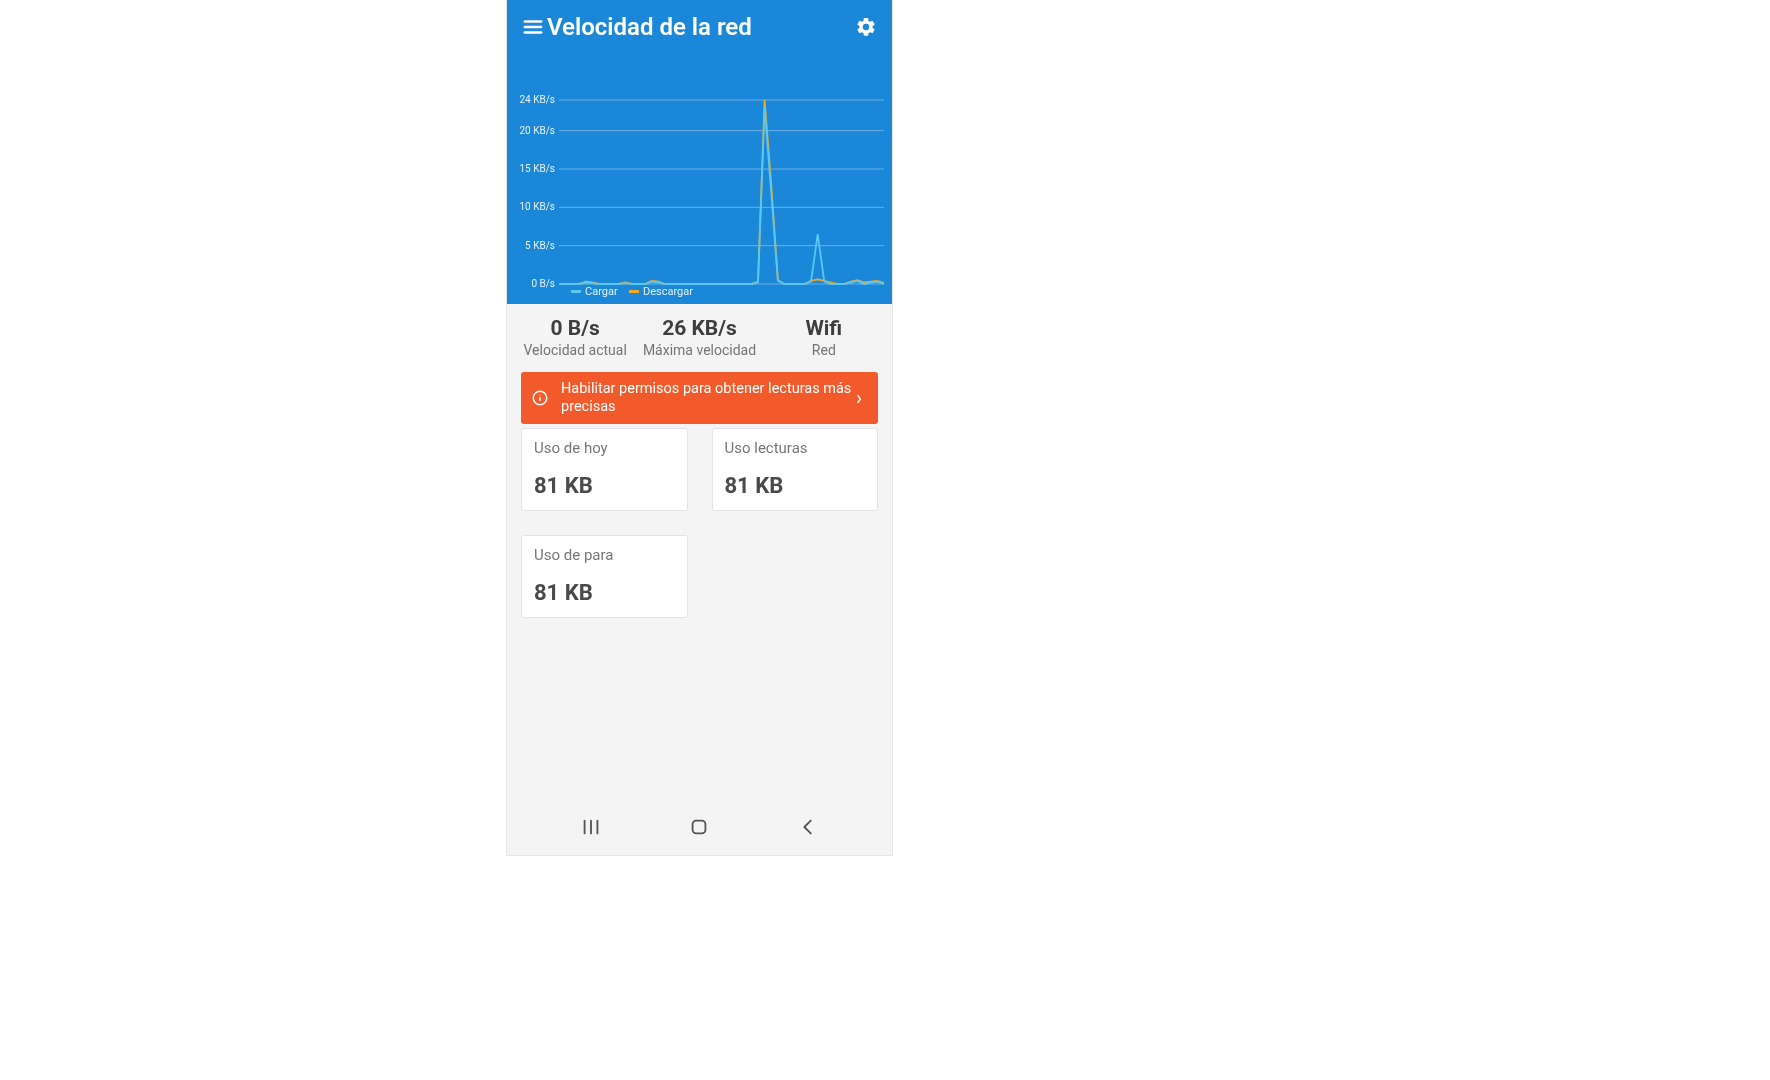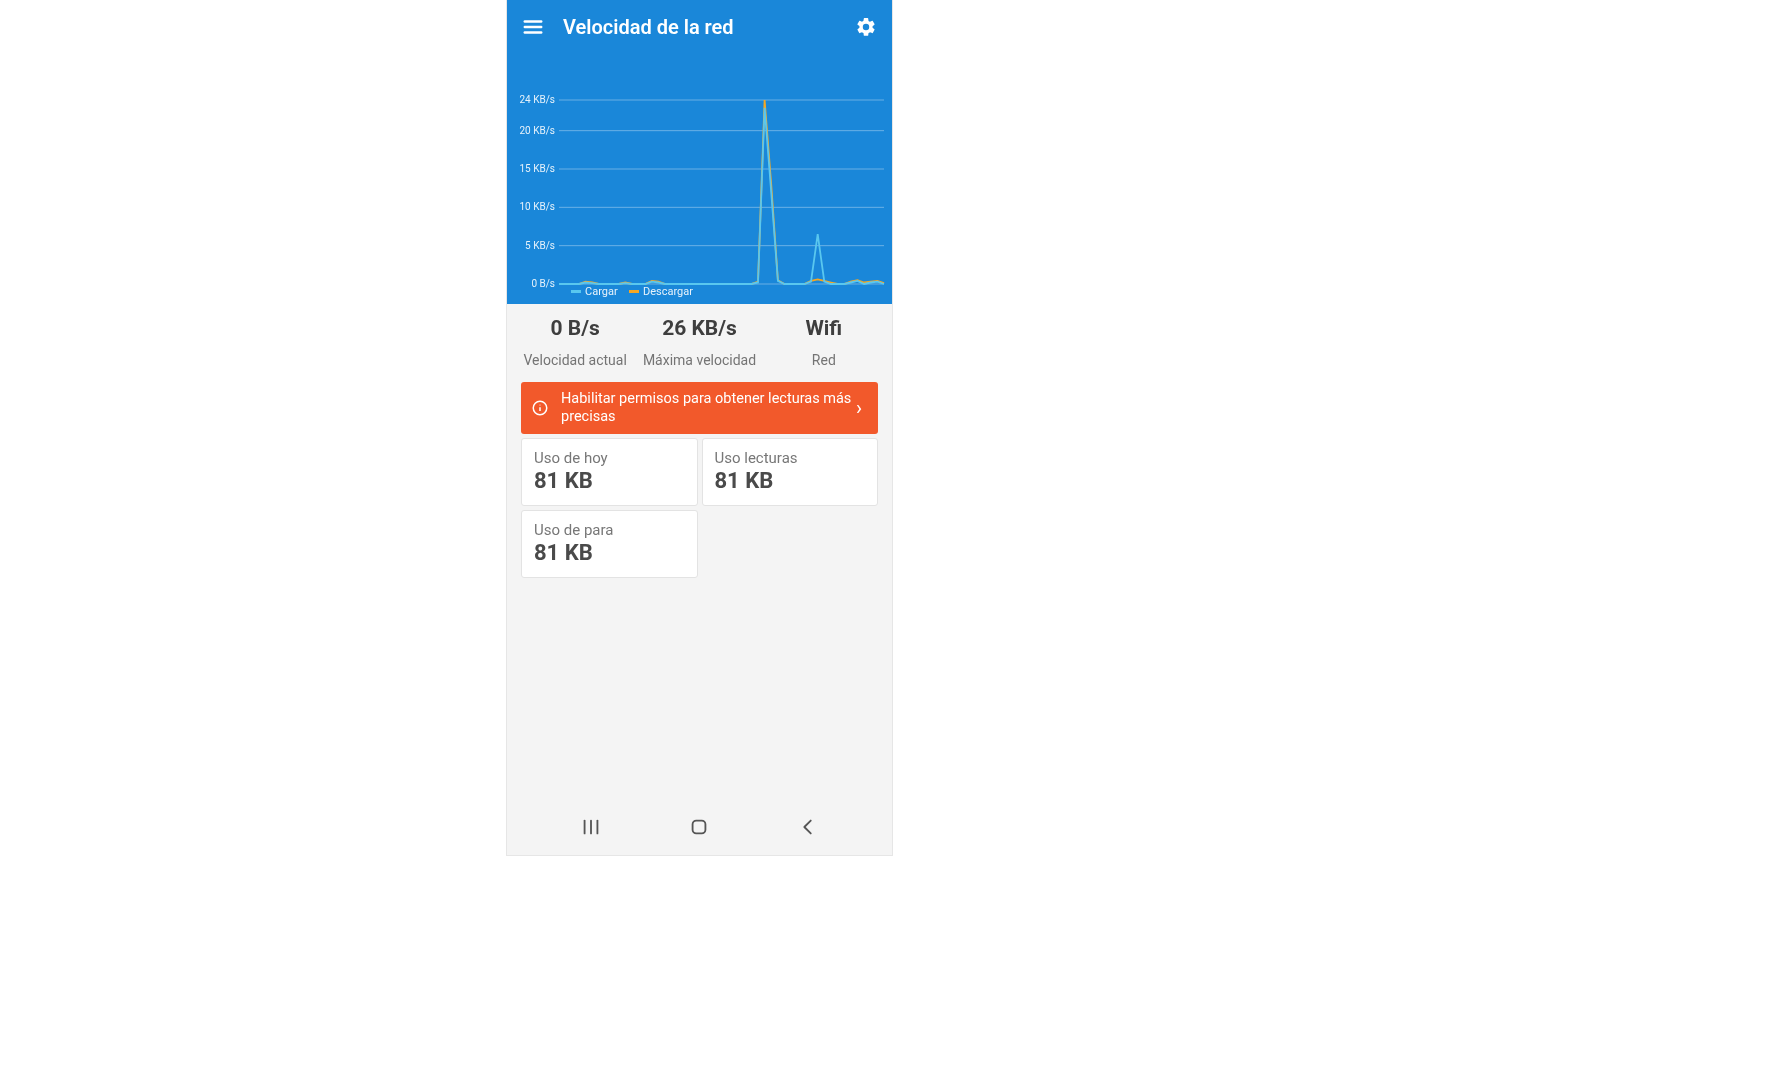--- a/index.html
+++ b/index.html
@@ -28,23 +28,22 @@
     width: 100%;
   }
   .appbar {
     height: 54px;
     display: flex;
     align-items: center;
     color: #fff;
     padding: 0 12px;
   }
   .appbar .title {
-    font-size: 20px;
+    font-size: 24px;
     font-weight: 600;
-    margin-left: 16px;
     flex: 0 0 auto;
   }
   .appbar .spacer { flex: 1; }
   .icon-btn {
     width: 28px; height: 28px;
     display: inline-flex; align-items: center; justify-content: center;
     cursor: pointer;
   }
   
   .chart-wrap {
@@ -71,21 +70,21 @@
     flex: 1;
   }
   .stat .val {
     font-size: 21px;
     font-weight: 700;
     color: #3e3e3e;
   }
   .stat .lbl {
     font-size: 14px;
     color: #747474;
-    margin-top: 12px;
+    margin-top: 2px;
   }
   
   .banner {
     margin: 4px 14px 4px 14px;
     background: #f2592b;
     color: #fff;
     border-radius: 3px;
     display: flex;
     align-items: center;
     padding: 8px 8px 8px 10px;
@@ -93,39 +92,39 @@
     line-height: 1.25;
     cursor: pointer;
   }
   .banner .info-ic { flex: 0 0 22px; margin-right: 8px; display:flex; align-items:center; }
   .banner .txt { flex: 1; }
   .banner .chev { flex: 0 0 14px; font-size: 20px; line-height: 1; padding-left:4px;}
   
   .cards {
     display: grid;
     grid-template-columns: 1fr 1fr;
-    gap: 4px;
+    gap: 24px;
     padding: 0 14px;
   }
   .card {
     background: #fff;
     border: 1px solid #e3e3e3;
     border-radius: 3px;
     padding: 10px 12px 12px 12px;
     cursor: pointer;
   }
   .card .c-lbl {
     font-size: 15px;
     color: #777;
   }
   .card .c-val {
     font-size: 22px;
     font-weight: 700;
     color: #4a4a4a;
-    margin-top: 1px;
+    margin-top: 16px;
   }
   
   .navbar {
     height: 56px;
     background: #f4f4f4;
     display: flex;
     align-items: center;
     justify-content: space-around;
     padding: 0 30px;
   }

